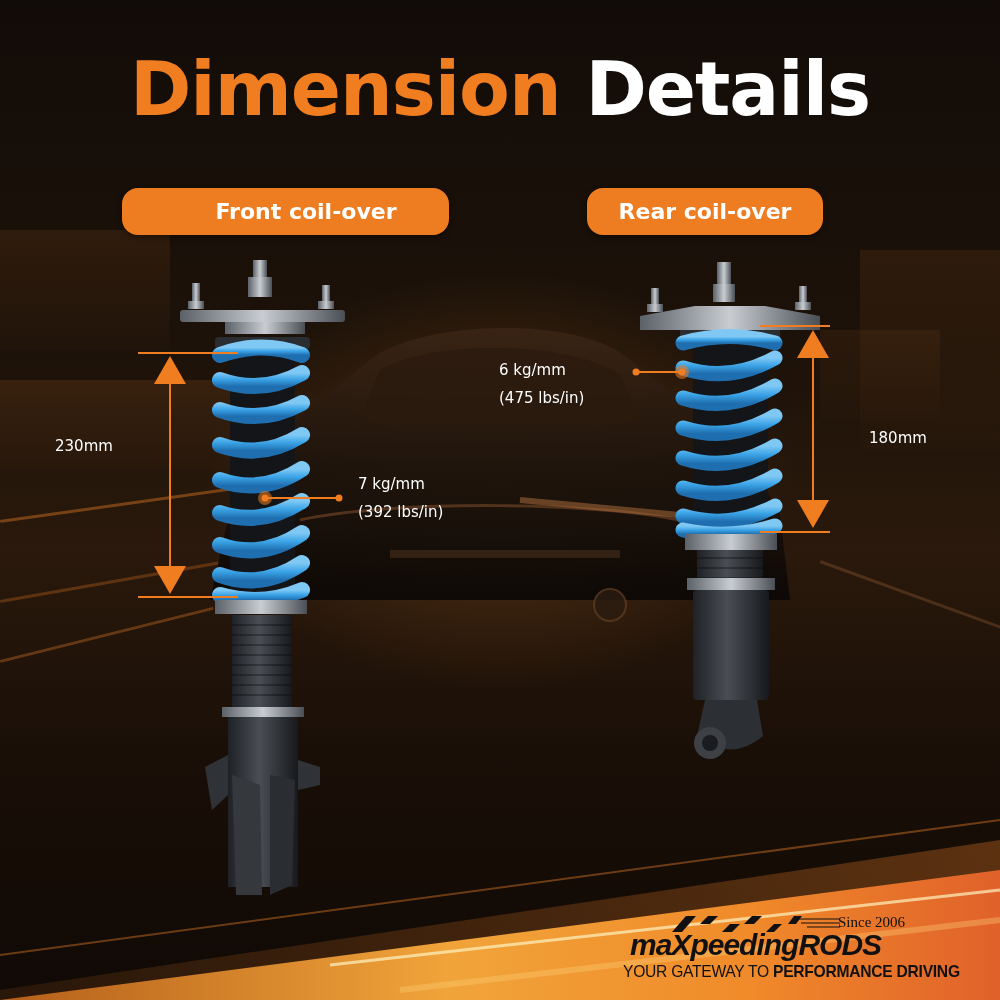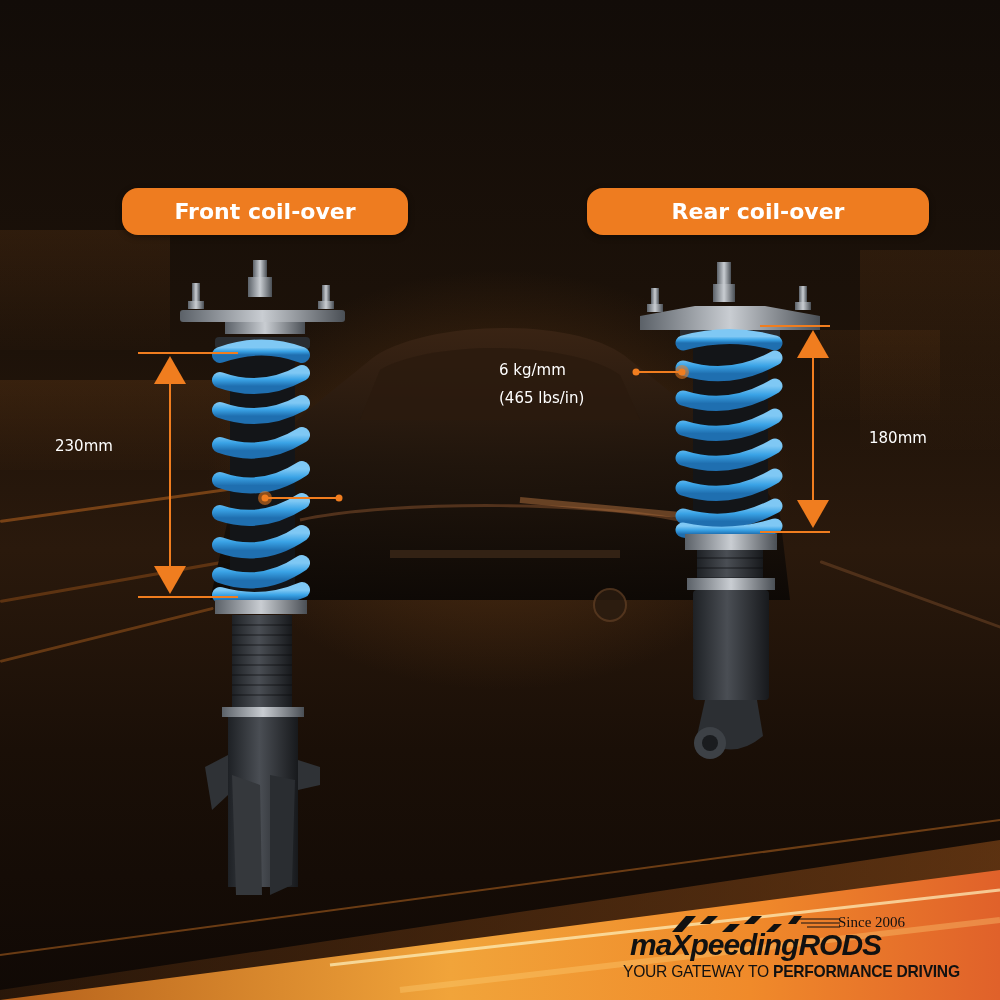--- a/index.html
+++ b/index.html
@@ -14,22 +14,22 @@
   .bg-bldg { position:absolute; background: linear-gradient(180deg, rgba(150,85,30,0.35), rgba(60,35,15,0.2)); }
   
   .car { position:absolute; left: 190px; top: 300px; width: 620px; height: 330px; }
   
   .title { position:absolute; left:0; right:0; top:52px; text-align:center; font-weight:900; font-size:74px; letter-spacing:-1px; line-height:1;
     font-family: "DejaVu Sans", sans-serif; }
   .title .t1 { color:#f07d1f; }
   .title .t2 { color:#ffffff; }
   .pill { position:absolute; top:188px; height:47px; background:#ee7c20; border-radius:16px; color:#fff; font-weight:bold; font-size:22px;
     display:flex; align-items:center; justify-content:center; box-shadow: 0 2px 6px rgba(0,0,0,.4); }
-  .pill.front { left:122px; width:286px; }
-  .pill.rear { left:587px; width:342px; }
+  .pill.front { left:122px; width:286px;padding-left:41px; }
+  .pill.rear { left:587px; width:236px; }
   .label { position:absolute; color:#ffffff; font-size:15px; line-height:28px; font-family:"DejaVu Sans", sans-serif; }
   .dim-line { position:absolute; background:#f07d1f; }
   .since { position:absolute; left:838px; top:914px; font-size:15px; color:#111; font-family:Liberation Serif, serif; }
   .brand { position:absolute; left:622px; top:928px; font-size:30px; font-weight:900; font-style:italic; color:#111; letter-spacing:-1px; font-family:"Liberation Sans", sans-serif;margin-left:8px; }
   .tagline { position:absolute; left:623px; top:962px; font-size:17px; color:#111; font-family:"Liberation Sans", sans-serif; letter-spacing:-0.3px; transform: scaleX(0.92); transform-origin:left; }
   .tagline b { font-weight:900; }
 </style>
 </head>
 <body>
 
@@ -54,20 +54,24 @@
       </linearGradient>
     </defs>
     <path d="M40 210 C60 150 120 110 180 60 C230 20 390 15 440 60 C490 100 560 150 590 215 L600 300 L20 300 Z" fill="url(#carg)" opacity="0.95"></path>
     <path d="M190 70 C240 40 380 40 430 75 L450 120 L170 120 Z" fill="#2b1a0e" opacity="0.8"></path>
     <path d="M110 220 C200 200 420 200 510 225" stroke="#6a4024" stroke-width="3" fill="none" opacity="0.7"></path>
     <path d="M330 200 L490 215" stroke="#a86a3a" stroke-width="6" fill="none" opacity="0.55"></path>
     <rect x="200" y="250" width="230" height="8" fill="#3b2818" opacity="0.8"></rect>
     <circle cx="420" cy="305" r="16" fill="#2b1c10" stroke="#5b3b22" stroke-width="2" opacity="0.8"></circle>
   </svg>
 
+  <div class="title">
+    <span class="t1">Dimension</span>
+    <span class="t2">Details</span>
+  </div>
 
   <div class="pill front">Front coil-over</div>
   <div class="pill rear">Rear coil-over</div>
 
   <svg style="position:absolute;left:170px;top:255px;width:180px;height:650px" viewBox="0 0 180 650">
     <defs>
       <linearGradient id="metal" x1="0" y1="0" x2="1" y2="0">
         <stop offset="0" stop-color="#5b6168"></stop>
           <stop offset="0.5" stop-color="#c9cdd2"></stop>
           <stop offset="1" stop-color="#4a4f55"></stop>
@@ -140,20 +144,24 @@
     <polygon points="20,242 4,214 36,214" fill="#f07d1f"></polygon>
   </svg>
   <div class="label" style="left:55px;top:432px">230mm</div>
 
   <svg style="position:absolute;left:255px;top:488px;width:90px;height:20px" viewBox="0 0 90 20">
     <circle cx="10" cy="10" r="7" fill="#f07d1f" opacity="0.55"></circle>
     <circle cx="10" cy="10" r="3.5" fill="#f07d1f"></circle>
     <rect x="10" y="9" width="74" height="2" fill="#f07d1f"></rect>
     <circle cx="84" cy="10" r="3.5" fill="#f07d1f"></circle>
   </svg>
+  <div class="label" style="left:358px;top:470px">
+    <div>7 kg/mm</div>
+    <div>(392 lbs/in)</div>
+  </div>
 
   <svg style="position:absolute;left:635px;top:258px;width:200px;height:510px" viewBox="0 0 200 510">
     <defs>
       <linearGradient id="metal2" x1="0" y1="0" x2="1" y2="0">
         <stop offset="0" stop-color="#5b6168"></stop>
           <stop offset="0.5" stop-color="#c9cdd2"></stop>
           <stop offset="1" stop-color="#4a4f55"></stop>
       </linearGradient>
       <linearGradient id="body2" x1="0" y1="0" x2="1" y2="0">
         <stop offset="0" stop-color="#1e2125"></stop>
@@ -209,21 +217,21 @@
   <div class="label" style="left:869px;top:424px">180mm</div>
 
   <svg style="position:absolute;left:630px;top:362px;width:60px;height:20px" viewBox="0 0 60 20">
     <circle cx="6" cy="10" r="3.5" fill="#f07d1f"></circle>
     <rect x="6" y="9" width="46" height="2" fill="#f07d1f"></rect>
     <circle cx="52" cy="10" r="7" fill="#f07d1f" opacity="0.55"></circle>
     <circle cx="52" cy="10" r="3.5" fill="#f07d1f"></circle>
   </svg>
   <div class="label" style="left:499px;top:356px">
     <div>6 kg/mm</div>
-    <div>(465 lbs/in)</div>
+    <div>(475 lbs/in)</div>
   </div>
 
   <svg style="position:absolute;left:0;top:790px;width:1000px;height:210px" viewBox="0 0 1000 210">
     <defs>
       <linearGradient id="band" x1="0" y1="0" x2="1" y2="0">
         <stop offset="0" stop-color="#b45f1a"></stop>
         <stop offset="0.45" stop-color="#f1a43a"></stop>
         <stop offset="0.75" stop-color="#f08a2a"></stop>
         <stop offset="1" stop-color="#e0612a"></stop>
       </linearGradient>

